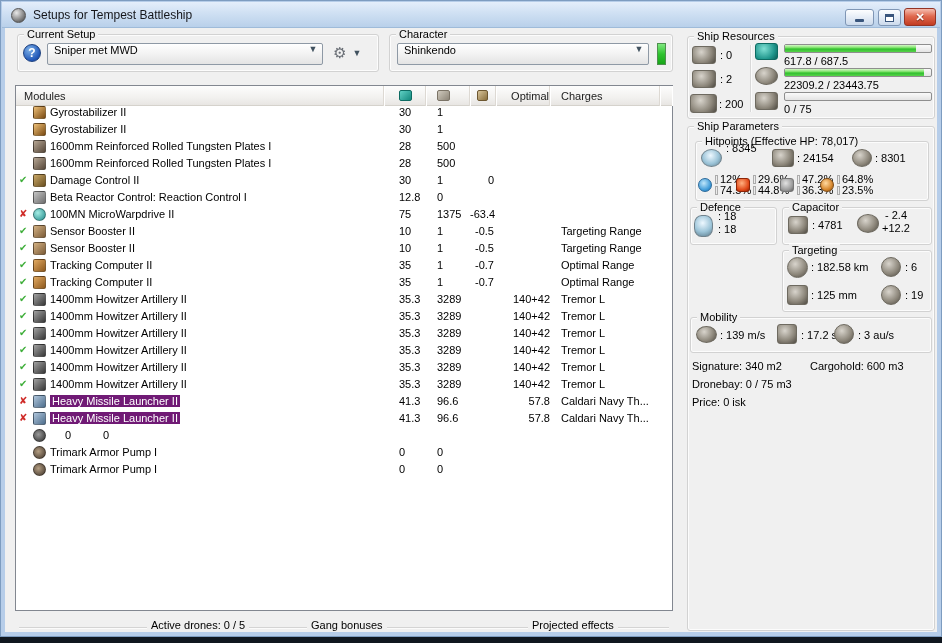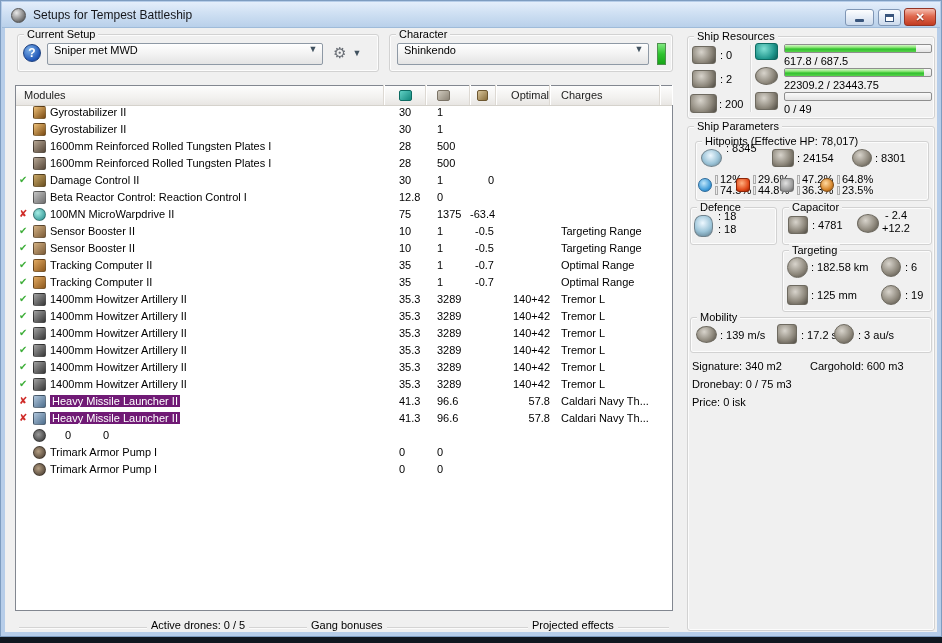--- a/index.html
+++ b/index.html
@@ -40,21 +40,21 @@
   .dropdown .darrow { width:18px; text-align:center; color:#41525f; font-size:9px; }
   .toolsbtn { position:absolute; width:42px; height:20px; display:flex; align-items:center; }
   .gear-glyph { font-size:15px; color:#6a6f76; line-height:18px; }
   .toolsbtn .darrow { color:#41525f; font-size:9px; margin-left:6px; }
   .green-led { position:absolute; width:9px; height:22px; border:1px solid #4e8f4e;
                background:linear-gradient(#7fe87f,#2fc32f 50%,#17a517); }
 
   
   .table { position:absolute; left:14px; top:84px; width:658px; height:526px; background:#fff; border:1px solid #828790; }
   .thead { display:flex; height:20px; background:linear-gradient(#fdfdfd,#f2f1ef 60%,#e8e6e3); border-bottom:1px solid #d5d2cc;
-           align-items:flex-end; color:#1c1c1c; }
+           align-items:center; color:#1c1c1c; }
   .thead .hcell { height:20px; display:flex; align-items:center; border-right:1px solid #ddd9d3; box-shadow:1px 0 0 #fff; }
   .mrow { display:flex; height:17px; align-items:flex-start; }
   .col-st   { width:15px; padding-left:3px; font-size:10px; }
   .col-st.ok  { color:#3fae3a; }
   .col-st.bad { color:#cf2a27; }
   .col-icon { width:19px; display:flex; justify-content:flex-start; padding-left:2px; }
   .col-name { width:334px; white-space:nowrap; overflow:hidden; }
   .col-cpu  { width:42px; padding-left:15px; }
   .col-pg   { width:44px; padding-left:11px; }
   .col-cap  { width:26px; text-align:right; padding-right:2px; }
@@ -446,21 +446,21 @@
     <span class="sval" style="left:96px;top:18px;">617.8 / 687.5</span>
     <span class="sicon metal" style="left:67px;top:30px;width:23px;height:18px;border-radius:50%;"></span>
     <div class="rbar" style="left:96px;top:31px;">
         <div class="fill" style="width: 95%;"></div>
       </div>
     <span class="sval" style="left:96px;top:42px;">22309.2 / 23443.75</span>
     <span class="sicon metal" style="left:67px;top:55px;width:23px;height:18px;"></span>
     <div class="rbar" style="left:96px;top:55px;">
         <div class="fill" style="width: 0%;"></div>
       </div>
-    <span class="sval" style="left:96px;top:66px;">0 / 49</span>
+    <span class="sval" style="left:96px;top:66px;">0 / 75</span>
   </div>
 
   <div class="gbox" style="left:686px;top:125px;width:248px;height:505px;">
     <span class="glabel" style="background:#f0f0f0;">Ship Parameters</span>
 
     <div class="gbox" style="left:7px;top:14px;width:234px;height:60px;border-radius:3px;">
       <span class="glabel">Hitpoints (Effective HP: 78,017)</span>
       <span class="sicon i-shield" style="left:5px;top:7px;width:21px;height:18px;"></span>
       <span class="sval" style="left:30px;top:0;">: 8345</span>
       <span class="sicon metal" style="left:76px;top:7px;width:22px;height:18px;"></span>

